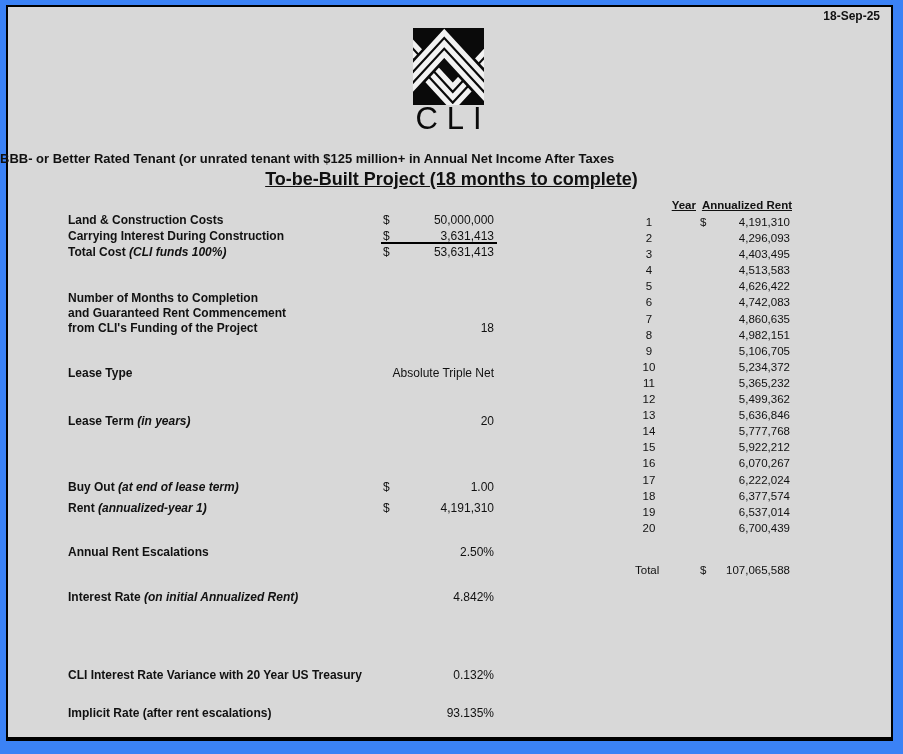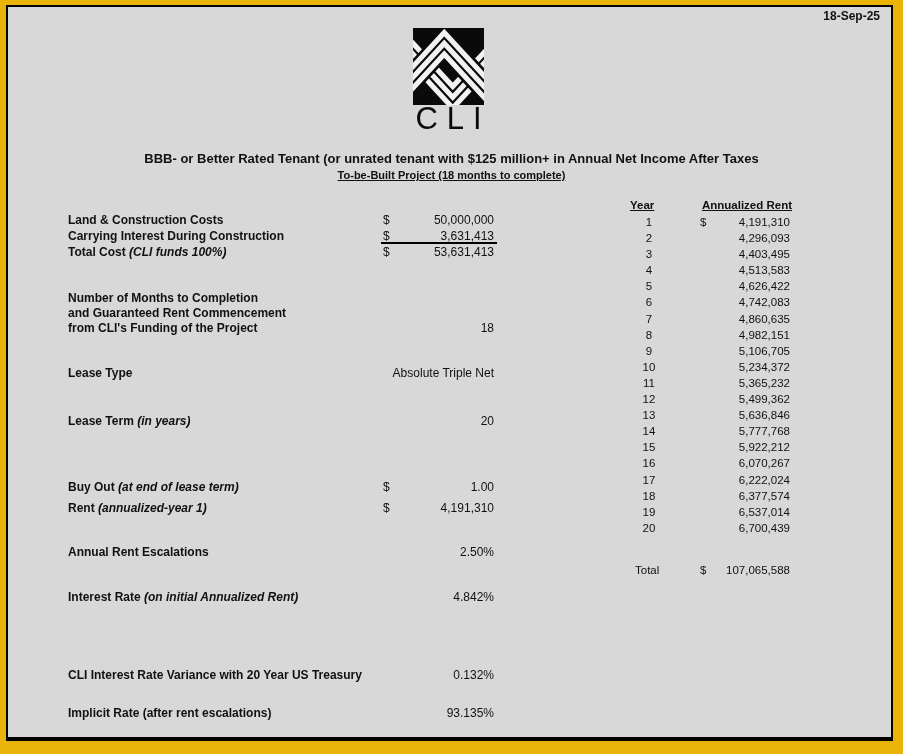--- a/index.html
+++ b/index.html
@@ -1,51 +1,51 @@
 <!DOCTYPE html>
 <html><head>
 <meta charset="utf-8">
 <style>
   html,body{margin:0;padding:0;background:#fff;}
   .canvas{
-    position:relative;width:903px;height:754px;background:#eab308;overflow:hidden;
+    position:relative;width:903px;height:754px;background:#3b82f6;overflow:hidden;
     font-family:"Liberation Sans",sans-serif;color:#111;
     -webkit-font-smoothing:antialiased;
   }
   .sheet{
     position:absolute;left:6px;top:5px;width:887px;height:736px;
     background:#d8d8d8;border:2px solid #000;border-bottom-width:4px;box-sizing:border-box;
   }
   .abs{position:absolute;}
   .date{top:9px;right:23px;font-size:12px;font-weight:bold;}
   .logo-box{left:413px;top:28px;width:71px;height:77px;}
   .logo-text{
     left:399px;top:101px;width:99px;text-align:center;
     font-size:31px;font-weight:400;letter-spacing:9px;text-indent:9px;color:#0a0a0a;
   }
-  .title1{left:0;top:151px;width:903px;text-align:center;font-size:13px;font-weight:bold;}
-  .title2{left:0;top:169px;width:903px;text-align:center;font-size:11px;font-weight:bold;text-decoration:underline;}
+  .title1{left:0;top:151px;width:903px;font-size:13px;font-weight:bold;}
+  .title2{left:0;top:169px;width:903px;text-align:center;font-size:18px;font-weight:bold;text-decoration:underline;}
 
   
   .lrow{left:0;width:560px;height:15px;font-size:12px;line-height:15px;}
   .lrow .lbl{position:absolute;left:68px;white-space:nowrap;font-weight:bold;}
   .lrow .it{font-style:italic;}
   .lrow .cur{position:absolute;left:383px;font-weight:400;}
   .lrow .val{position:absolute;left:374px;width:120px;text-align:right;font-weight:400;}
   .r-land{top:213px;} .r-carry{top:229px;} .r-totalcost{top:245px;}
   .r-m1{top:291px;} .r-m2{top:306px;} .r-m3{top:321px;}
   .r-ltype{top:366px;} .r-lterm{top:414px;} .r-buyout{top:480px;padding-left:40px;}
   .r-rent{top:501px;} .r-esc{top:545px;} .r-int{top:590px;}
   .r-treas{top:629px;} .r-var{top:668px;} .r-impl{top:706px;}
   .sum-rule{left:381px;top:242px;width:116px;height:2px;background:#000;}
 
   
   .sched{left:630px;top:198px;width:163px;font-size:11.5px;}
   .shead{display:flex;height:16px;line-height:15px;font-weight:bold;}
-  .shead .hy{width:38px;text-align:left;text-decoration:underline;}
+  .shead .hy{width:38px;text-align:right;text-decoration:underline;margin-left:28px;}
   .shead .hr{flex:1;text-align:right;text-decoration:underline;padding-right:1px;}
   .srows{margin-top:0px;}
   .srow{display:flex;height:16.1px;line-height:16.1px;}
   .srow .sy{width:38px;text-align:center;}
   .srow .sc{width:26px;margin-left:32px;text-align:left;}
   .srow .sr{flex:1;text-align:right;padding-right:3px;}
   .stotal{display:flex;height:16px;line-height:16px;margin-top:26px;}
   .stotal .sy{width:38px;text-align:left;padding-left:5px;box-sizing:border-box;}
   .stotal .sc{width:26px;margin-left:32px;}
   .stotal .sr{flex:1;text-align:right;padding-right:3px;}

